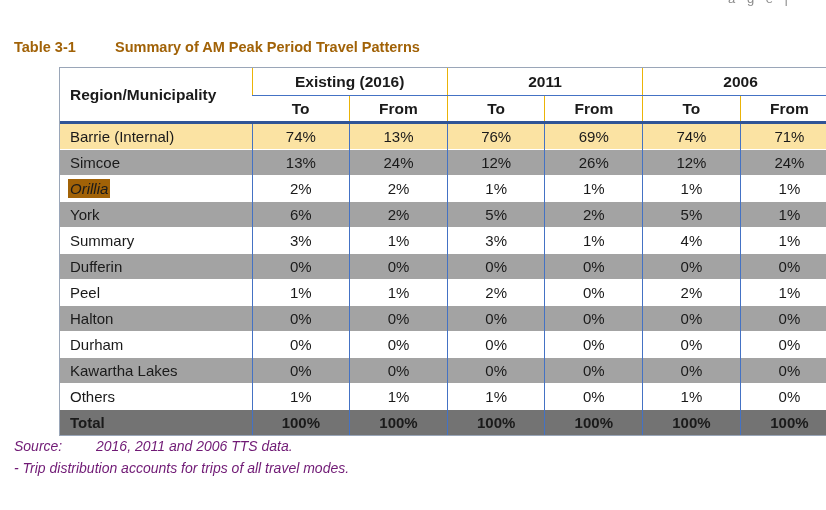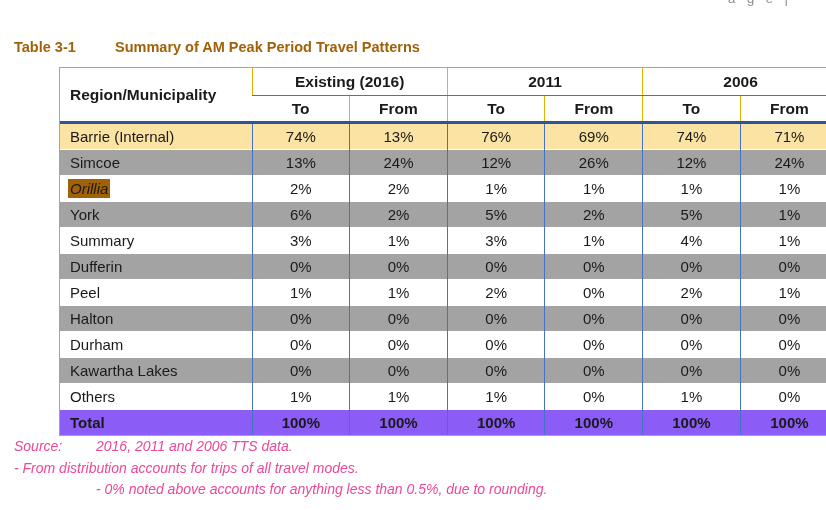--- a/index.html
+++ b/index.html
@@ -56,31 +56,31 @@
     height: 25px; text-align: center;
     border-left: 1px solid #4472c4;
   }
   tbody td:first-child {
     border-left: none; text-align: left; padding-left: 10px;
   }
   tbody tr + tr td { border-top: 1px solid #ffffff; }
   tr.row-yellow td { background: #fbe3a3; }
   tr.row-blue td   { background: #a3a3a3; }
   tr.row-white td  { background: #ffffff; }
-  tr.row-total td  { background: #8b5cf6; font-weight: bold; }
+  tr.row-total td  { background: #737373; font-weight: bold; }
   span.hl {
     background: #a16207; border-radius: 0;
     padding: 1px 2px; margin-left: -2px; font-style: italic;
   }
 
   
   .notes {
     position: absolute; left: 14px; top: 436px;
     font-size: 14px; font-style: italic;
-    color: #ec4899; line-height: 21.5px;
+    color: #701a75; line-height: 21.5px;
   }
   .notes .note-line { display: flex; }
   .notes .note-label { width: 82px; flex: none; }
 </style>
 </head>
 <body>
 
 <div class="page-frag">
   <span>a g e |</span>
 </div>
@@ -229,19 +229,15 @@
       </tbody>
   </table>
 </div>
 
 <div class="notes">
   <div class="note-line">
     <span class="note-label">Source:</span>
     <span>2016, 2011 and 2006 TTS data.</span>
   </div>
   <div class="note-line">
-    <span>- From distribution accounts for trips of all travel modes.</span>
+    <span>- Trip distribution accounts for trips of all travel modes.</span>
   </div>
-  <div class="note-line">
-    <span class="note-label"></span>
-    <span>- 0% noted above accounts for anything less than 0.5%, due to rounding.</span>
-  </div>
 </div>
 
 </body></html>

